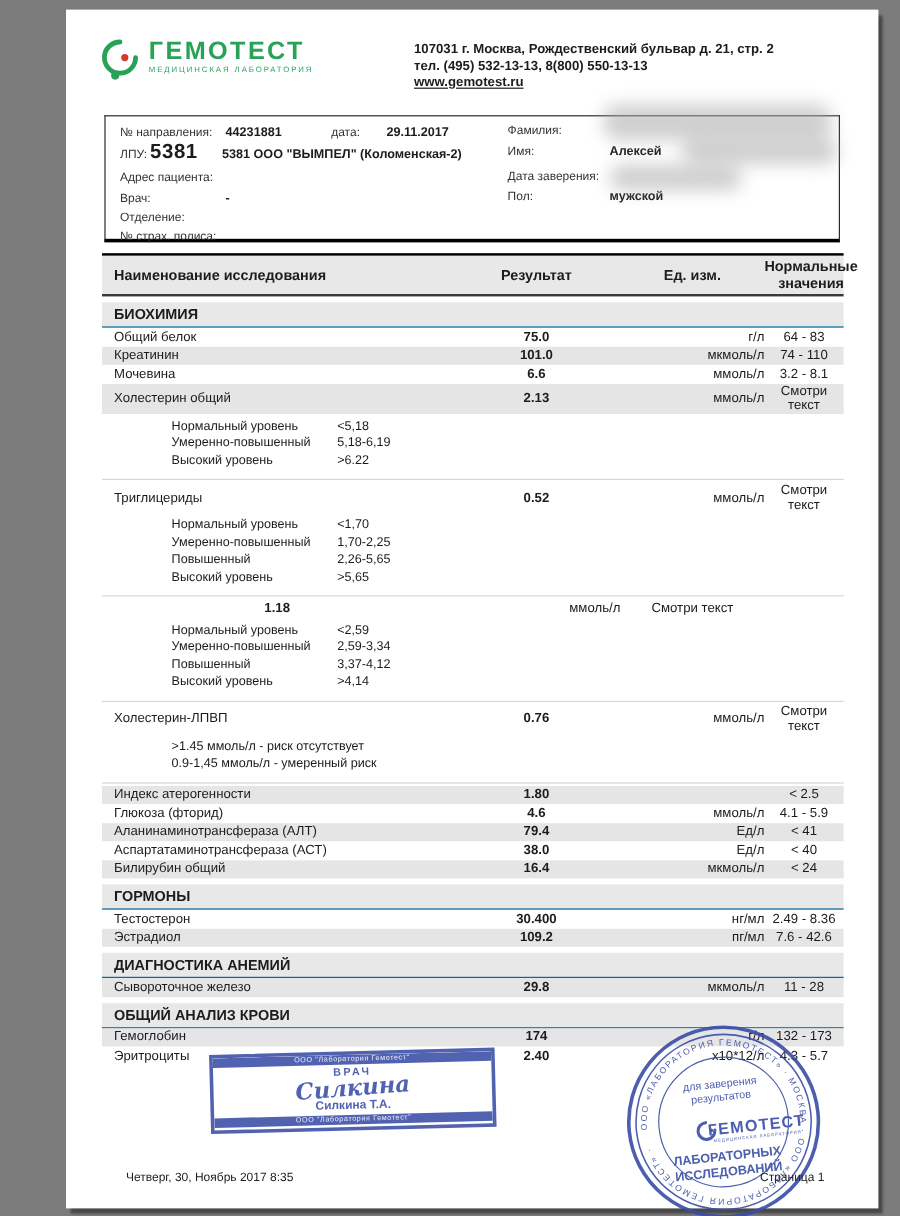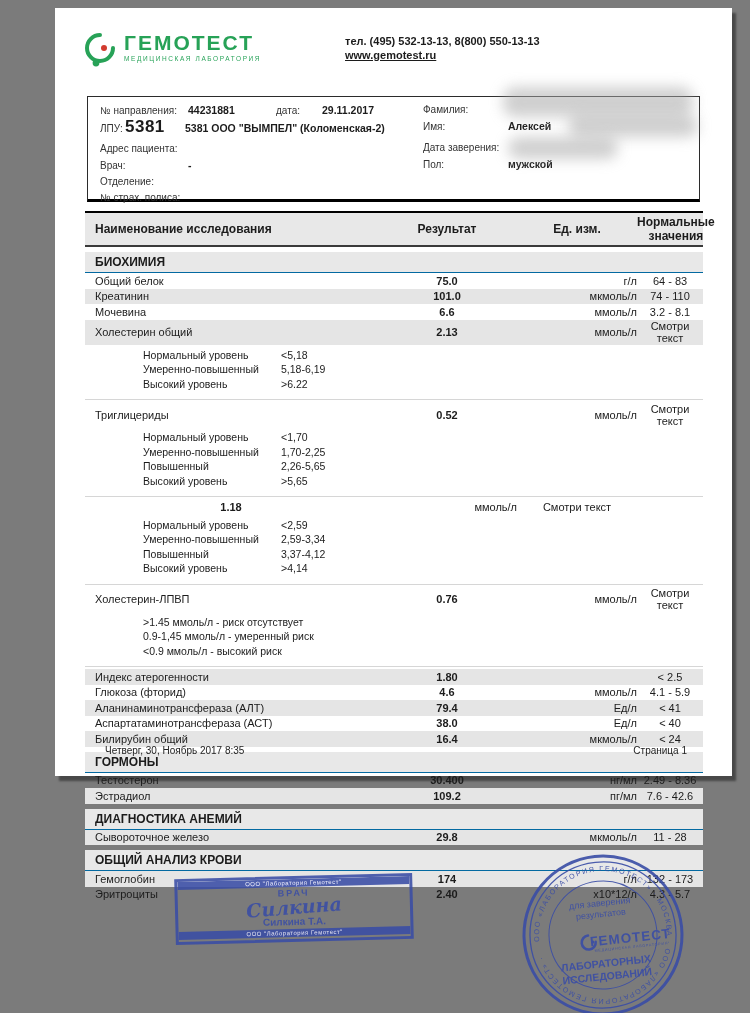--- a/index.html
+++ b/index.html
@@ -1,18 +1,18 @@
 <!DOCTYPE html>
 <html><head>
 <meta charset="utf-8">
 <style>
   * { margin:0; padding:0; box-sizing:border-box; }
   html,body { width:750px; height:1013px; overflow:hidden; background:#7b7b7b;
               font-family:"Liberation Sans", sans-serif; color:#1c1c1c; }
-  .page { position:absolute; left:55px; top:8px; width:677px; height:768px;
+  .page { position:absolute; left:55px; top:8px; width:677px; height:999px;
           background:#fff; box-shadow:4px 5px 2px rgba(45,45,45,.65); }
 
   
   .hdr { position:relative; height:88px; }
   .logo { position:absolute; left:28px; top:24px; display:flex; align-items:flex-start; }
   .logo-text { margin-left:7px; }
   .brand { color:#27a257; font-weight:bold; font-size:21px; letter-spacing:2px; line-height:22px; }
   .tagline { color:#2aa45b; font-size:6.5px; letter-spacing:1.6px; margin-top:1px; }
   .addr { position:absolute; left:290px; top:26px; font-size:11px; font-weight:bold; line-height:14px; }
   .addr .site { text-decoration:underline; }
@@ -77,20 +77,21 @@
         <path d="M17 3 A13 13 0 1 0 30 16" fill="none" stroke="#27a257" stroke-width="4" stroke-linecap="round"></path>
         <circle cx="21" cy="16" r="3" fill="#d23b2f"></circle>
         <circle cx="13" cy="31" r="3.4" fill="#27a257"></circle>
       </svg>
       <div class="logo-text">
         <div class="brand">ГЕМОТЕСТ</div>
         <div class="tagline">МЕДИЦИНСКАЯ ЛАБОРАТОРИЯ</div>
       </div>
     </div>
     <div class="addr">
+      <div>107031 г. Москва, Рождественский бульвар д. 21, стр. 2</div>
       <div>тел. (495) 532-13-13, 8(800) 550-13-13</div>
       <div class="site">www.gemotest.ru</div>
     </div>
   </div>
 
   <div class="pbox">
     <div class="col-l">
       <div class="prow">
         <span class="plab" style="width:88px">№ направления:</span>
         <span class="pval" style="width:88px">44231881</span>
@@ -238,21 +239,20 @@
         <div class="divider"></div>
         <div class="trow">
           <span class="name">Холестерин-ЛПВП</span>
           <span class="res">0.76</span>
           <span class="unit">ммоль/л</span>
           <span class="norm">Смотри текст</span>
         </div>
         <div class="subblk">
           <div class="subline">&gt;1.45 ммоль/л - риск отсутствует</div>
           <div class="subline">0.9-1,45 ммоль/л - умеренный риск</div>
-          <div class="subline">&lt;0.9 ммоль/л - высокий риск</div>
         </div>
         <div class="divider"></div>
         <div class="trow shade">
           <span class="name">Индекс атерогенности</span>
           <span class="res">1.80</span>
           <span class="unit"></span>
           <span class="norm">&lt; 2.5</span>
         </div>
         <div class="trow">
           <span class="name">Глюкоза (фторид)</span>

